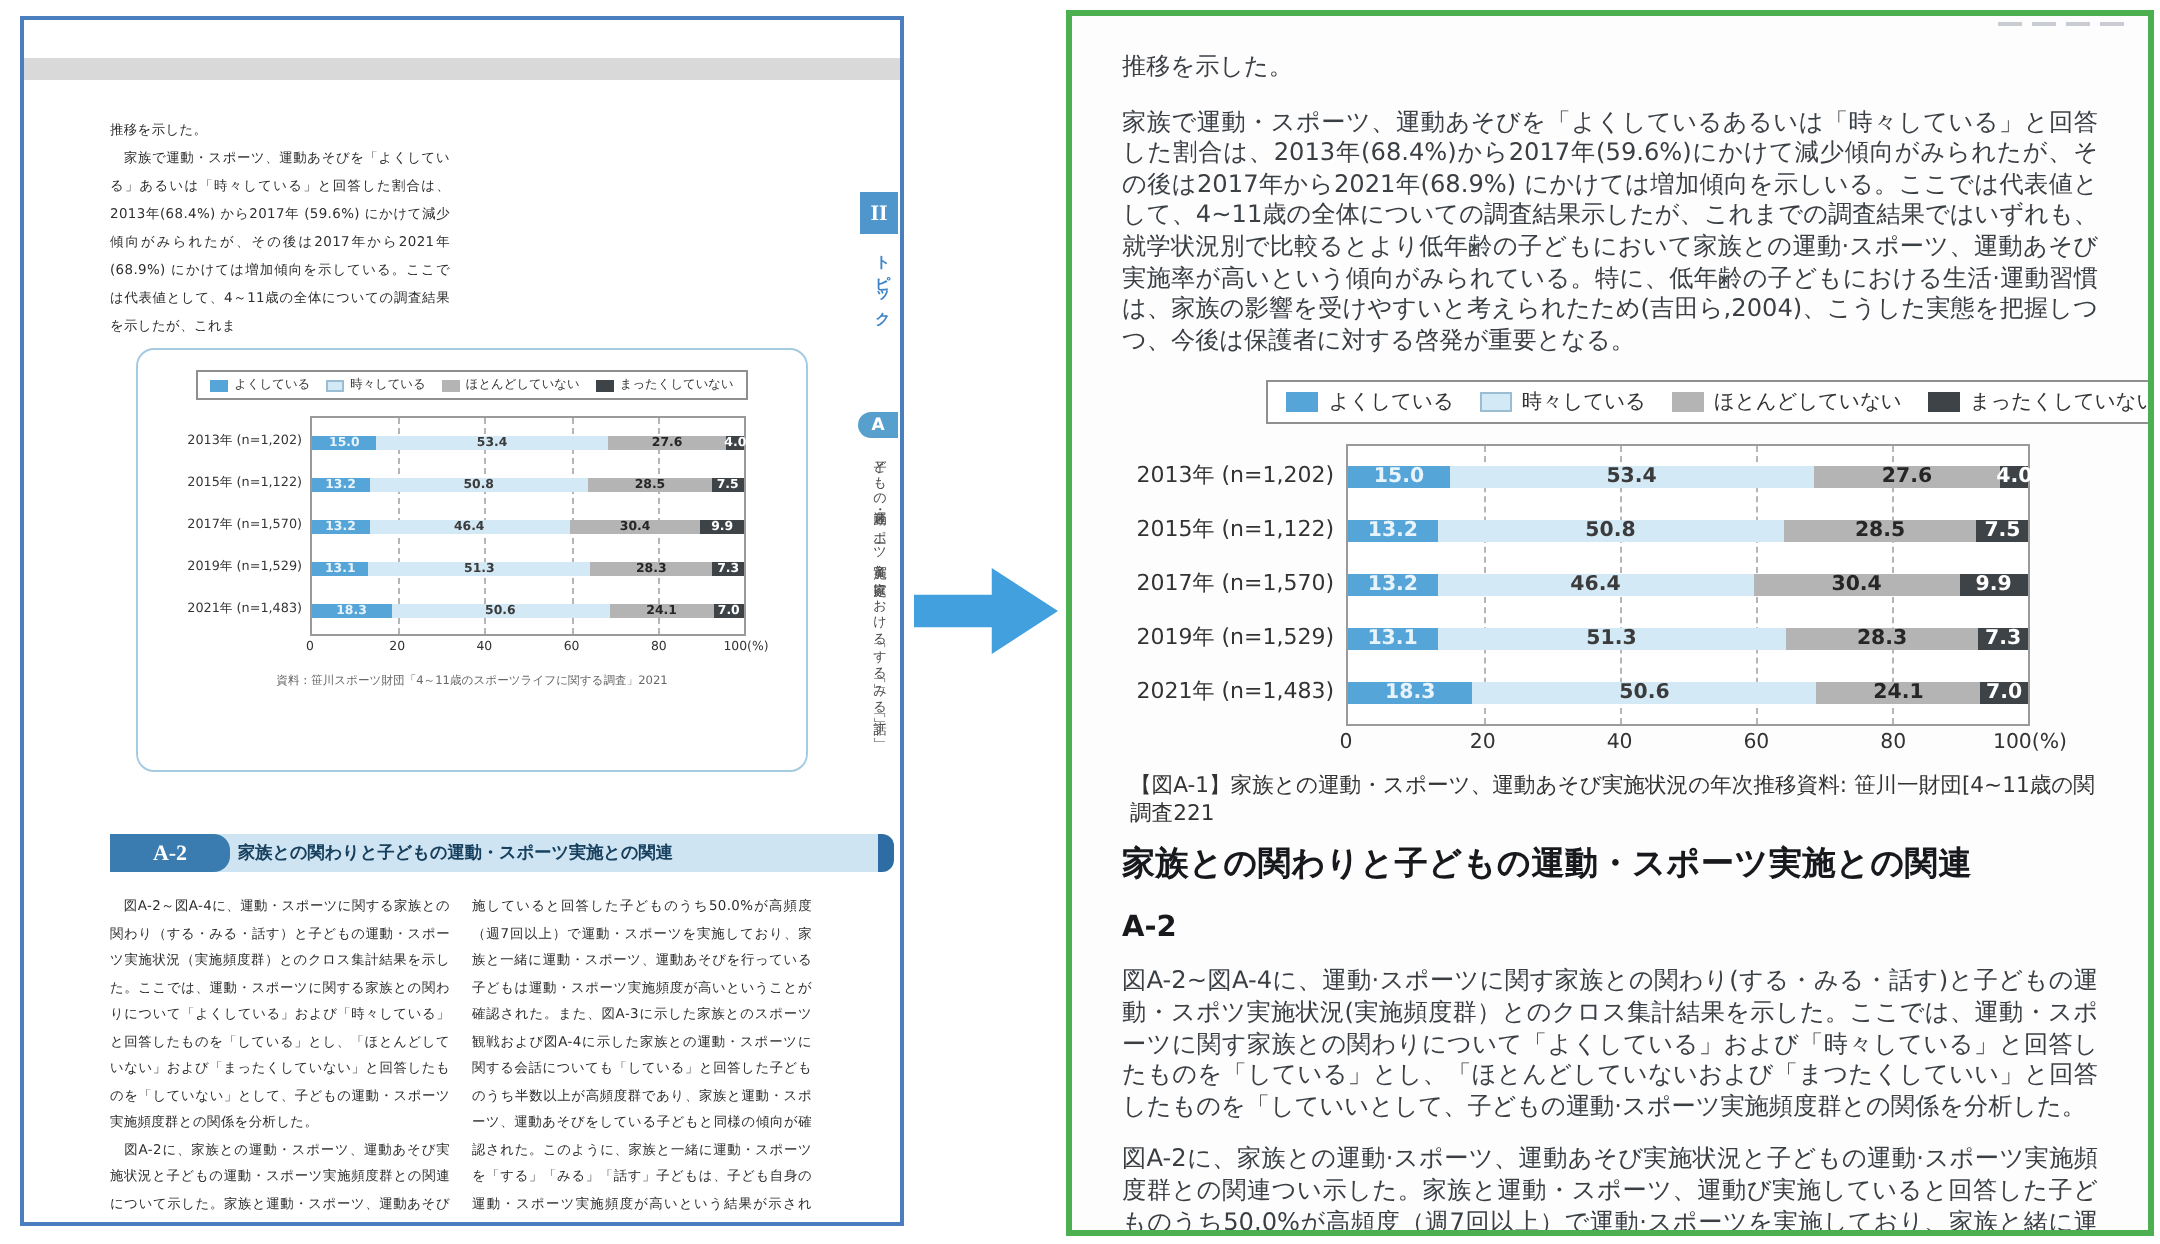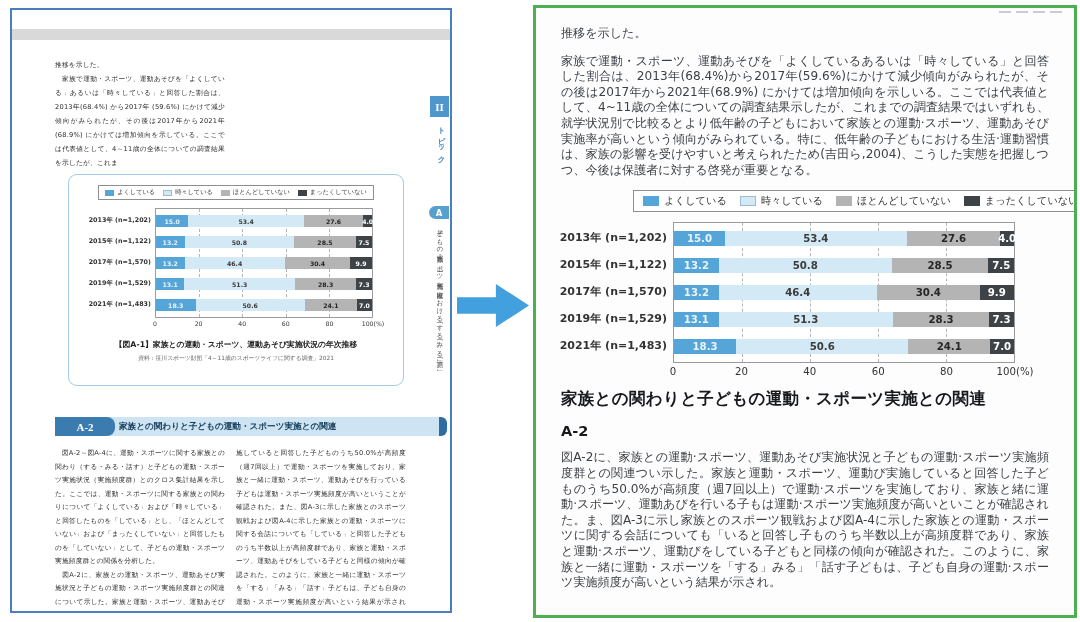--- a/index.html
+++ b/index.html
@@ -43,24 +43,24 @@
     font-size:6.6px; color:#4a4a4a; letter-spacing:.6px; max-height:380px; }
 
   
   .chart { width:100%; }
   .chart-legend-wrap { display:flex; justify-content:center; }
   .chart-legend { display:flex; align-items:center; border:1px solid #8f8f8f; background:#fff; width:fit-content; }
   .lg-item { display:flex; align-items:center; color:#333; white-space:nowrap; }
   .lg-swatch { display:inline-block; }
   .chart-body { display:flex; }
   .chart-labels { display:flex; flex-direction:column; }
-  .row-label { display:flex; align-items:center; justify-content:flex-end; color:#333; white-space:nowrap;font-weight:bold; }
+  .row-label { display:flex; align-items:center; justify-content:flex-end; color:#333; white-space:nowrap; }
   .chart-bars { position:relative; flex:1; display:flex; flex-direction:column; border:1px solid #9a9a9a; background:#fff; }
   .gridline { position:absolute; top:0; bottom:0; width:0; border-left:1px dashed #b5b5b5; z-index:0; }
-  .bar-row { position:relative; z-index:1; display:flex; width:100%; }
+  .bar-row { position:relative; z-index:1; display:flex; width:100%;align-items:center; }
   .bar-seg { display:flex; align-items:center; justify-content:center; overflow:visible; white-space:nowrap; font-weight:bold; }
   .chart-xaxis { position:relative; color:#333; }
   .x-tick { position:absolute; transform:translateX(-50%); white-space:nowrap; }
 
   
   .chart-sm { --h:12px; --g:9px; --p:6px; padding:0 12px; }
   .chart-sm .chart-legend { padding:2px 6px; gap:8px; font-size:6.2px; margin-bottom:8px; }
   .chart-sm .lg-swatch { width:9px; height:6px; margin-right:3px; }
   .chart-sm .chart-labels { width:74px; padding:var(--p) 4px var(--p) 0; gap:var(--g); font-size:6.4px; }
   .chart-sm .row-label { height:var(--h); }
@@ -183,21 +183,20 @@
         </div>
         <div class="chart-xaxis">
             <span class="x-tick" style="left: 0%;">0</span>
             <span class="x-tick" style="left: 20%;">20</span>
             <span class="x-tick" style="left: 40%;">40</span>
             <span class="x-tick" style="left: 60%;">60</span>
             <span class="x-tick" style="left: 80%;">80</span>
             <span class="x-tick" style="left: 100%;">100(%)</span>
           </div>
       </div>
-      <div class="fig-caption-sm">【図A-1】家族との運動・スポーツ、運動あそび実施状況の年次推移</div>
       <div class="fig-source-sm">資料：笹川スポーツ財団「4～11歳のスポーツライフに関する調査」2021</div>
     </div>
 
     <div id="section-header">
       <div class="sec-badge">A-2</div>
       <div class="sec-bar">家族との関わりと子どもの運動・スポーツ実施との関連</div>
       <div class="sec-cap"></div>
     </div>
 
     <div class="pdf-cols lower">
@@ -294,18 +293,20 @@
       <div class="chart-xaxis">
           <span class="x-tick" style="left: 0%;">0</span>
           <span class="x-tick" style="left: 20%;">20</span>
           <span class="x-tick" style="left: 40%;">40</span>
           <span class="x-tick" style="left: 60%;">60</span>
           <span class="x-tick" style="left: 80%;">80</span>
           <span class="x-tick" style="left: 100%;">100(%)</span>
         </div>
     </div>
 
+    <div class="rp-fig-caption">【図A-1】家族との運動・スポーツ、運動あそび実施状況の年次推移資料: 笹川一財団[4~11歳の関調査221</div>
     <div class="rp-heading">家族との関わりと子どもの運動・スポーツ実施との関連</div>
     <div class="rp-subheading">A-2</div>
+    <div id="rp-para3" class="rp-para">図A-2~図A-4に、運動·スポーツに関す家族との関わり(する・みる・話す)と子どもの運動・スポツ実施状況(実施頻度群）とのクロス集計結果を示した。ここでは、運動・スポーツに関す家族との関わりについて「よくしている」および「時々している」と回答したものを「している」とし、「ほとんどしていないおよび「まつたくしていい」と回答したものを「していいとして、子どもの運動·スポーツ実施頻度群との関係を分析した。</div>
     <div id="rp-para4" class="rp-para">図A-2に、家族との運動·スポーツ、運動あそび実施状況と子どもの運動·スポーツ実施頻度群との関連つい示した。家族と運動・スポーツ、運動び実施していると回答した子どものうち50.0%が高頻度（週7回以上）で運動·スポーツを実施しており、家族と緒に運動·スポーツ、運動あびを行いる子もは運動·スポーツ実施頻度が高いといことが確認された。ま、図A-3に示し家族とのスポーツ観戦および図A-4に示した家族との運動・スポーツに関する会話についても「いると回答し子ものうち半数以上が高頻度群であり、家族と運動·スポーツ、運動びをしている子どもと同様の傾向が確認された。このように、家族と一緒に運動・スポーツを「する」みる」「話す子どもは、子ども自身の運動·スポーツ実施頻度が高いという結果が示され。</div>
   </div>
 
 </div>
 
 </body></html>

